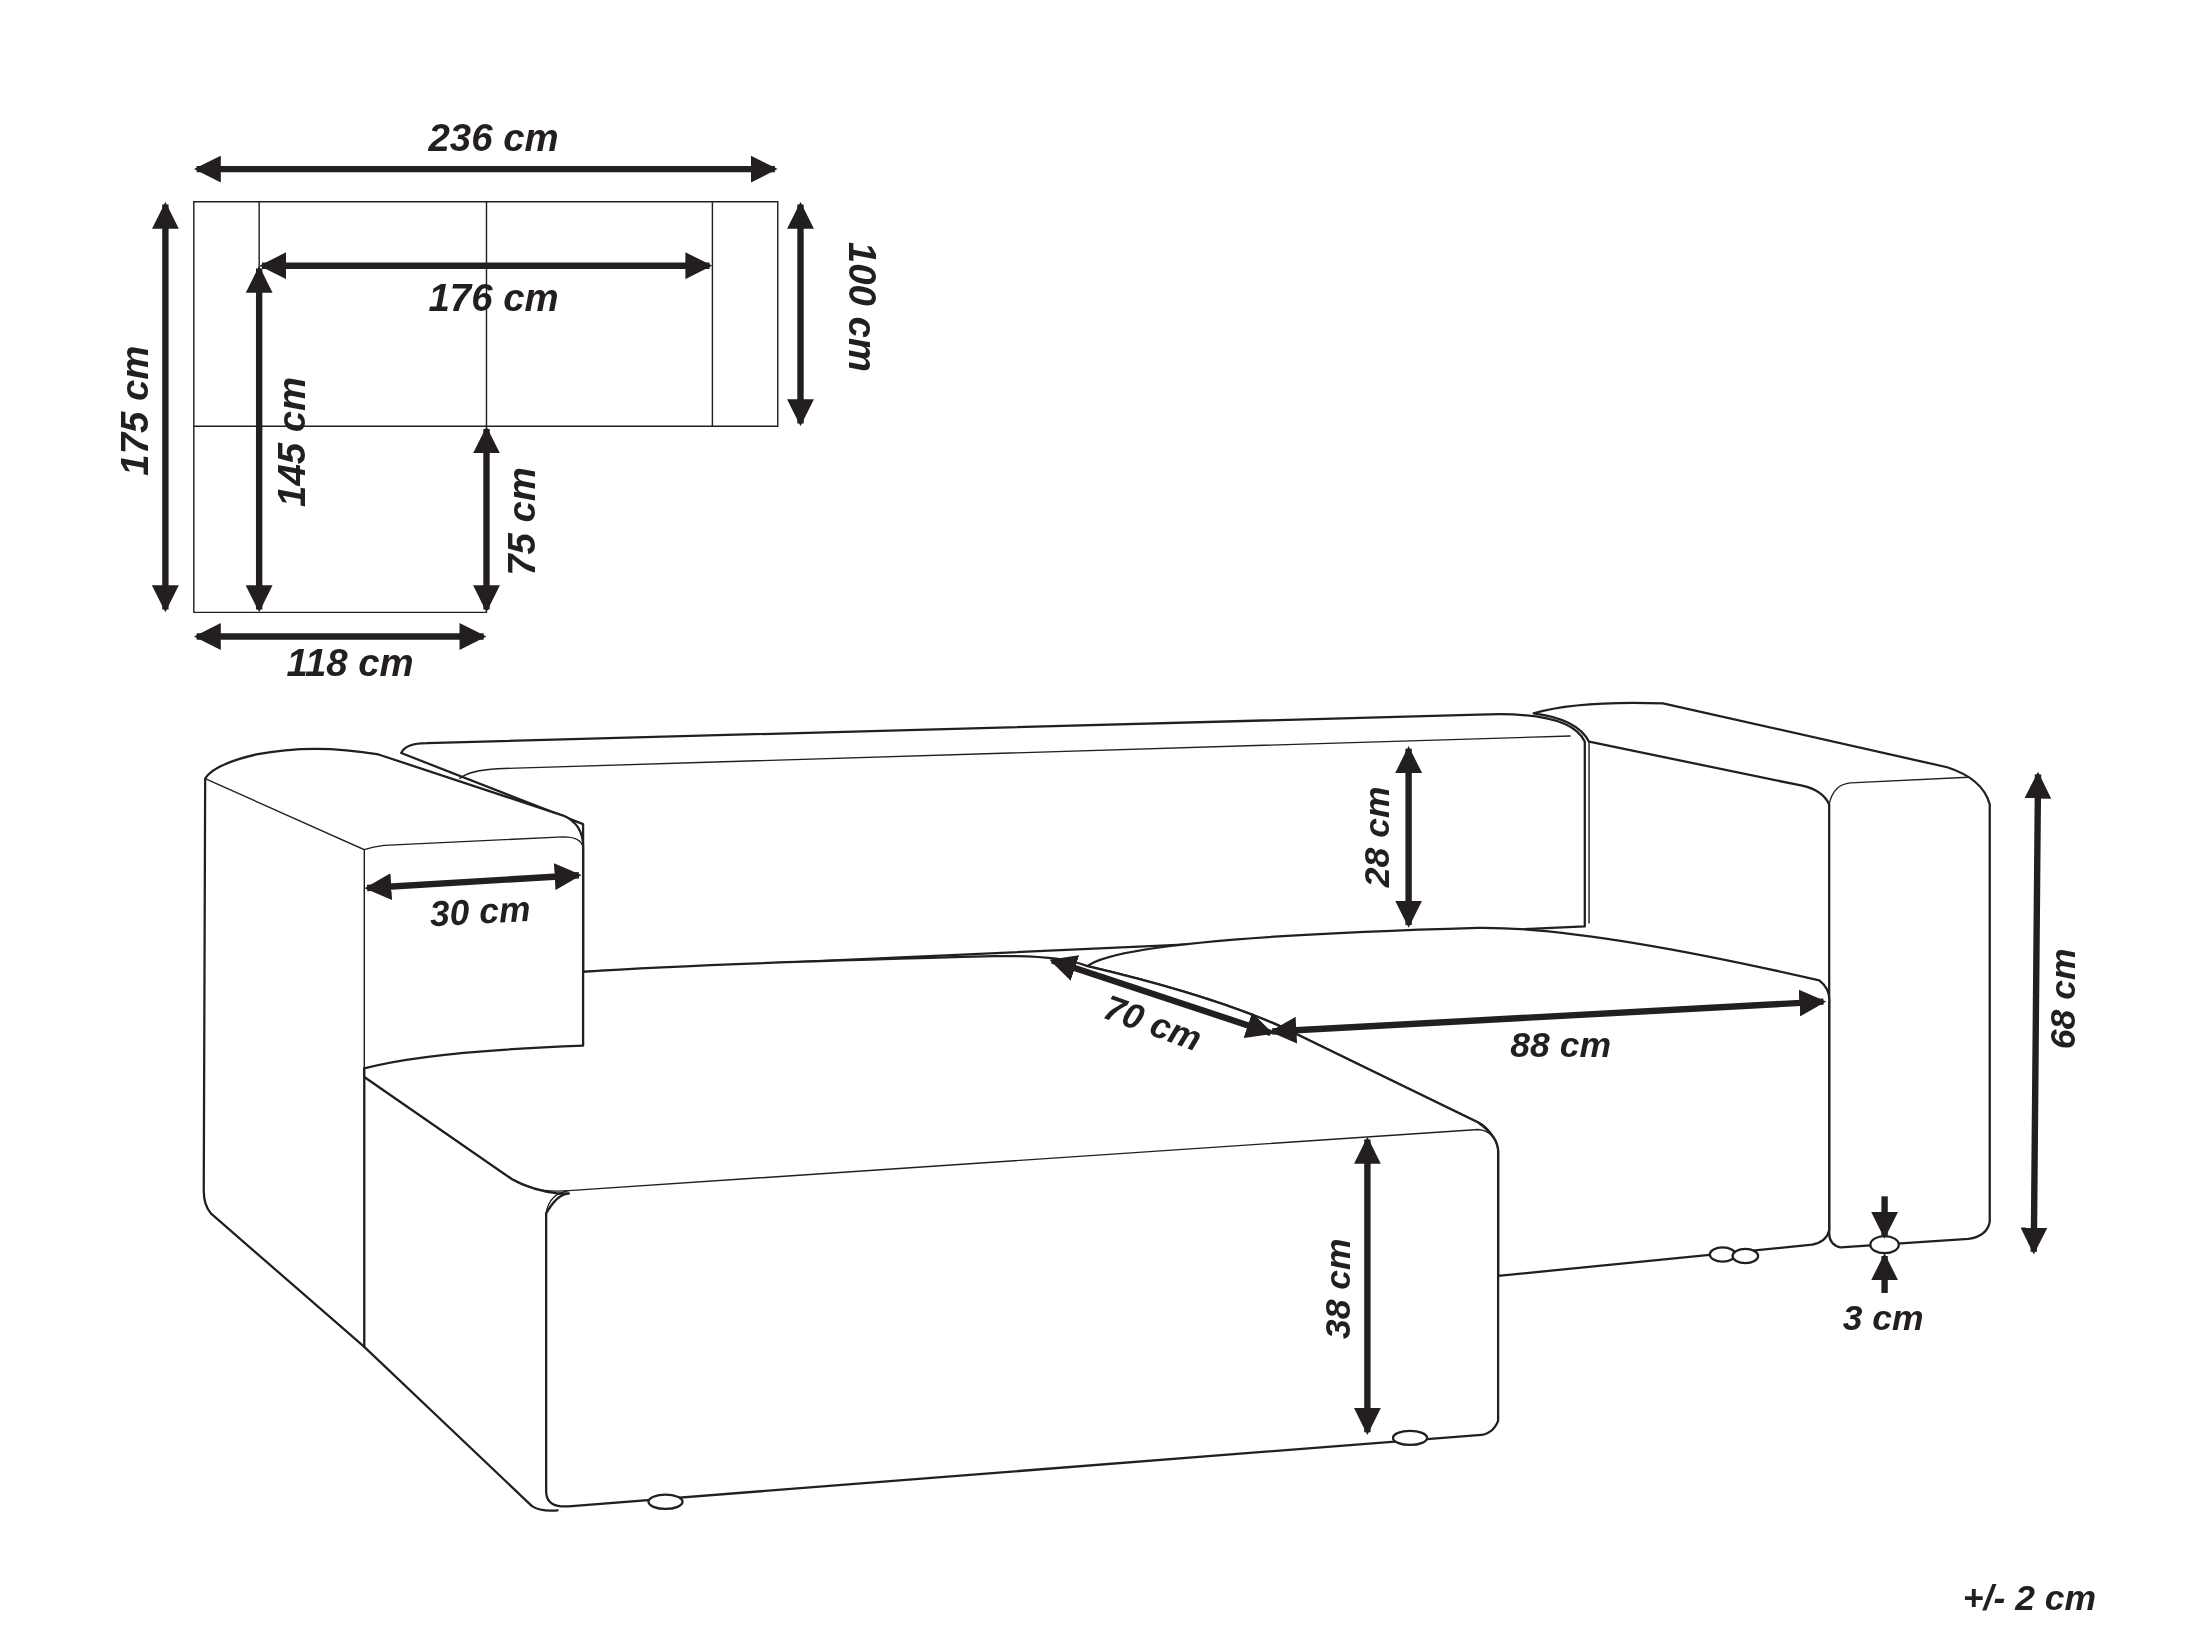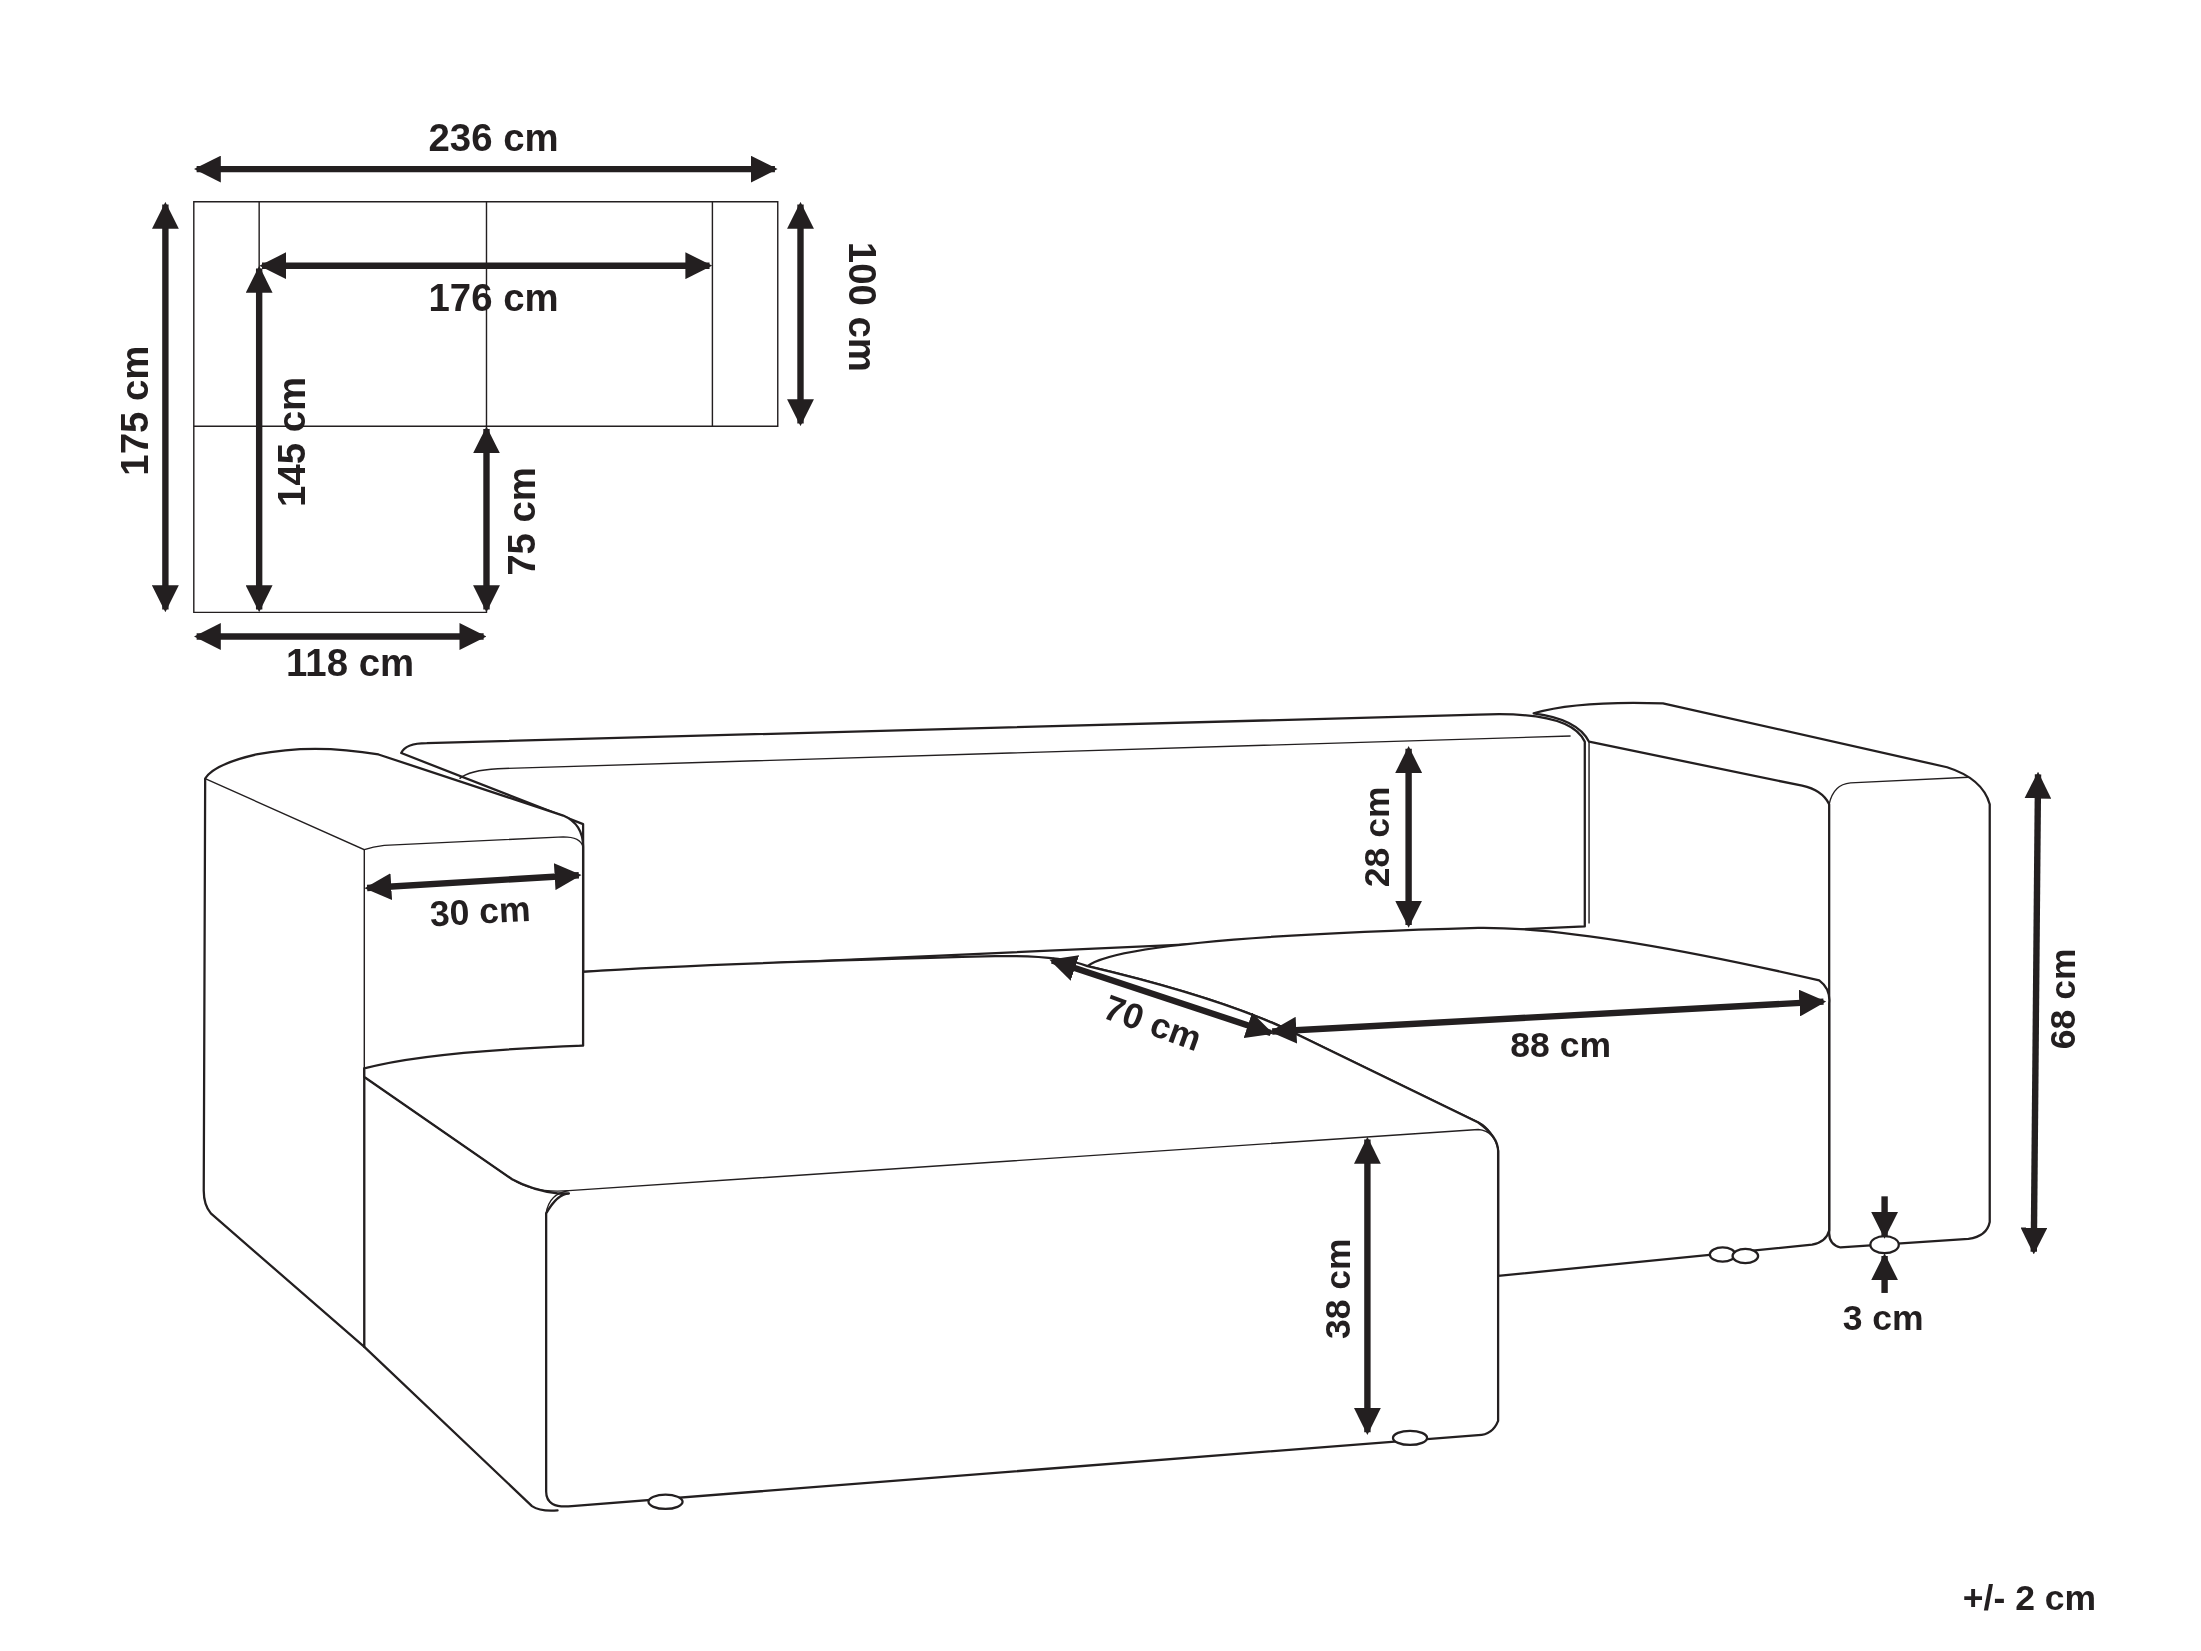--- a/index.html
+++ b/index.html
@@ -1,17 +1,17 @@
 <!DOCTYPE html>
 <html style="font-size:13.8px"><head>
 <meta charset="utf-8">
 <style>
   html, body { margin: 0; padding: 0; background: #ffffff; }
   body { width: 2202px; height: 1651px; overflow: hidden; }
-  #canvas { position: absolute; left: 0; top: 0; width: 1815px; height: 1651px; }
+  #canvas { position: absolute; left: 0; top: 0; width: 1815px; height: 1651px; font-style: italic; }
   svg text {
     font-family: "Liberation Sans", "DejaVu Sans", sans-serif;
     font-weight: bold;
     fill: #231f20;
   }
   .outline { fill: #ffffff; stroke: #231f20; stroke-width: 1.6; stroke-linejoin: round; stroke-linecap: round; }
   .thin { fill: none; stroke: #231f20; stroke-width: 1.0; }
   .dim { fill: none; stroke: #231f20; stroke-width: 4.5; stroke-linecap: butt; }
   .head { fill: #231f20; }
 </style>

